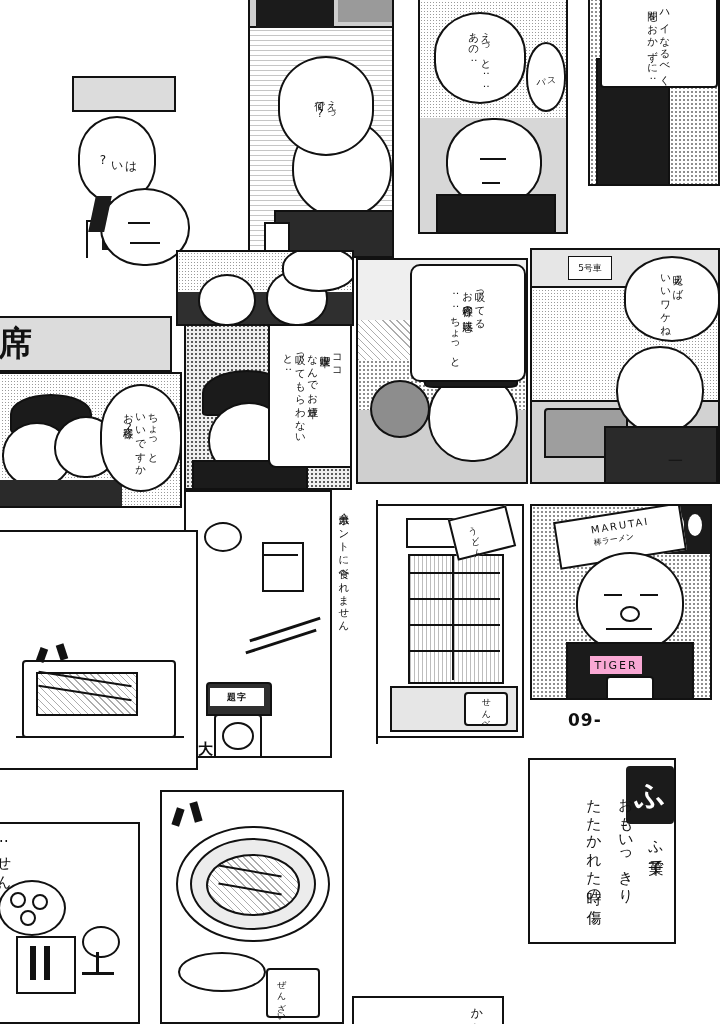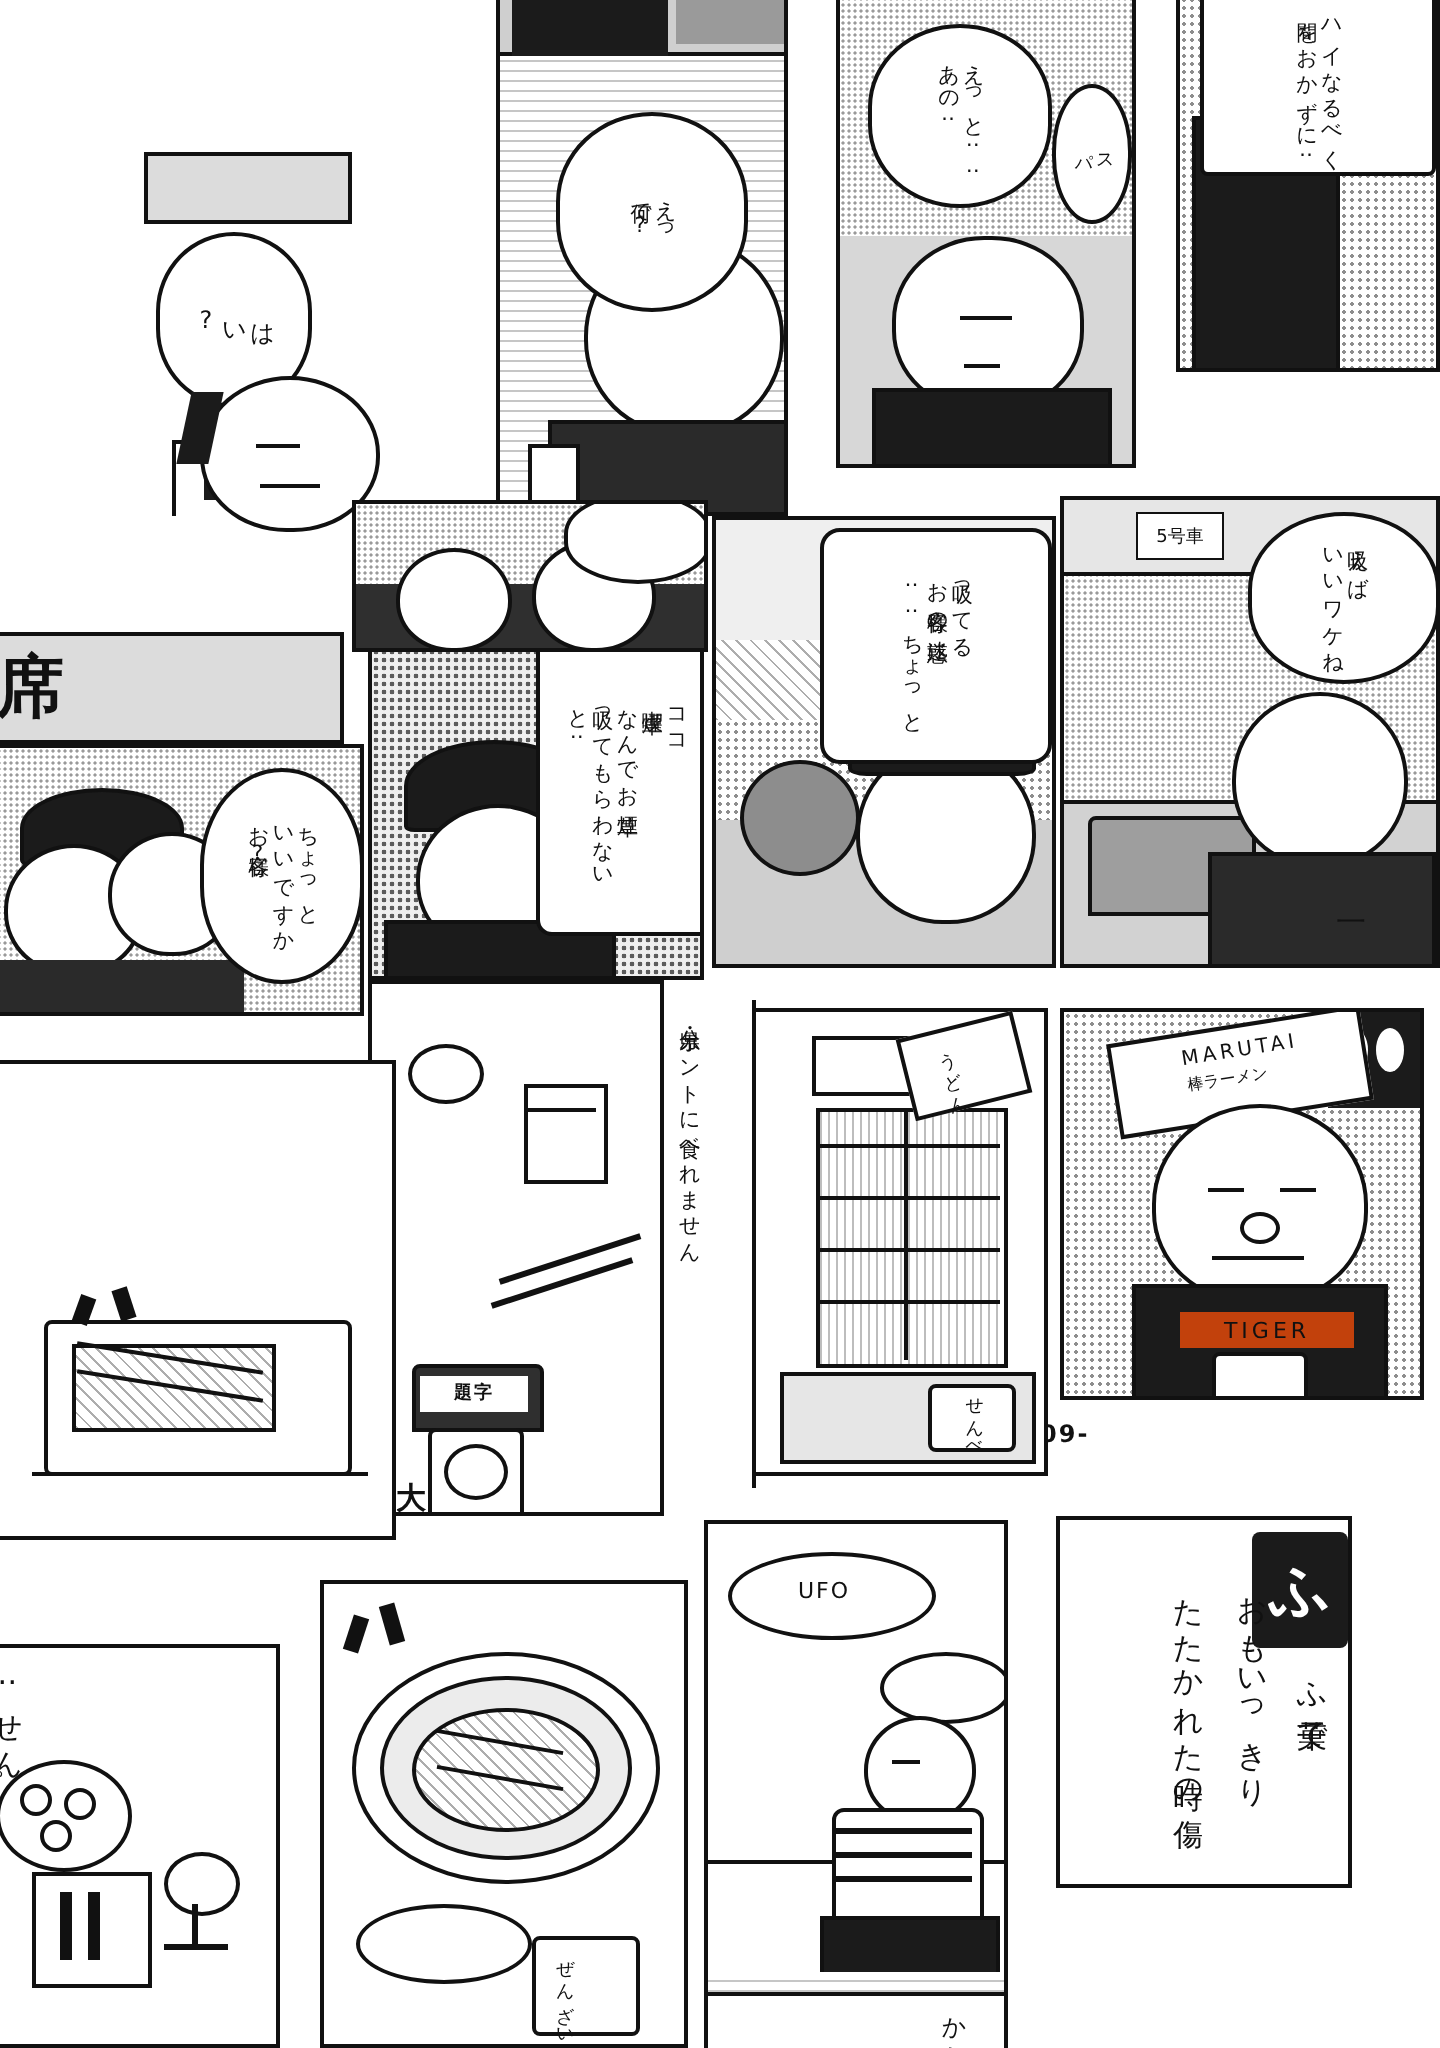--- a/index.html
+++ b/index.html
@@ -289,25 +289,25 @@
     <div style="position:absolute;left:40px;top:14px;width:96px;height:12px;transform:rotate(-9deg);font-family:'DejaVu Sans',sans-serif;font-size:10px;letter-spacing:2px;text-align:center;">MARUTAI</div>
     <div style="position:absolute;left:46px;top:28px;width:72px;height:12px;transform:rotate(-9deg);font-family:'DejaVu Sans',sans-serif;font-size:8px;text-align:center;">棒ラーメン</div>
 
     <div class="head" style="left:44px;top:46px;width:104px;height:96px;border-radius:50% 50% 46% 46%;"></div>
     <div class="line" style="left:72px;top:88px;width:18px;height:2px;"></div>
     <div class="line" style="left:108px;top:88px;width:18px;height:2px;"></div>
     <div style="position:absolute;left:88px;top:100px;width:16px;height:12px;border:2px solid #111;border-radius:50%;background:#fff;"></div>
     <div class="line" style="left:74px;top:122px;width:46px;height:2px;"></div>
 
     <div style="position:absolute;left:34px;top:136px;width:124px;height:60px;background:#1b1b1b;border:2px solid #111;"></div>
-    <div style="position:absolute;left:58px;top:150px;width:87px;height:18px;background:#c2410c;display:flex;align-items:center;justify-content:center;font-family:'DejaVu Sans',sans-serif;font-size:11px;letter-spacing:2px;">TIGER</div>
+    <div style="position:absolute;left:58px;top:150px;width:52px;height:18px;background:#f9a8d4;display:flex;align-items:center;justify-content:center;font-family:'DejaVu Sans',sans-serif;font-size:11px;letter-spacing:2px;">TIGER</div>
     <div style="position:absolute;left:74px;top:170px;width:44px;height:24px;background:#fff;border:2px solid #111;border-radius:4px;"></div>
   </div>
 
-  <div class="pagenum" style="left:520px; top:710px; font-size:12px; font-weight:bold;">09-</div>
+  <div class="pagenum" style="left:568px; top:710px; font-size:17px; font-weight:bold;">09-</div>
 
   <div class="panel" style="left:376px; top:504px; width:148px; height:234px;">
     <div style="position:absolute;left:0;top:0;right:0;bottom:0;background:#fff;"></div>
     <div style="position:absolute;left:28px;top:12px;width:92px;height:26px;border:2px solid #111;background:#fff;"></div>
     <div class="hatch-v" style="position:absolute;left:30px;top:48px;width:92px;height:126px;border:2px solid #111;"></div>
     <div class="line" style="left:30px;top:66px;width:92px;height:2px;"></div>
     <div class="line" style="left:30px;top:92px;width:92px;height:2px;"></div>
     <div class="line" style="left:30px;top:118px;width:92px;height:2px;"></div>
     <div class="line" style="left:30px;top:144px;width:92px;height:2px;"></div>
     <div class="line" style="left:74px;top:48px;width:2px;height:126px;"></div>
@@ -355,36 +355,20 @@
   <div class="panel" style="left:528px; top:758px; width:148px; height:186px;">
     <div style="position:absolute;left:0;top:0;right:0;bottom:0;background:#fff;"></div>
     <div style="position:absolute;left:96px;top:6px;width:48px;height:58px;background:#1b1b1b;border-radius:4px;display:flex;align-items:center;justify-content:center;">
       <span style="color:#fff;font-family:'DejaVu Sans',sans-serif;font-size:30px;font-weight:bold;">ふ</span>
     </div>
     <div class="vtext lg" style="position:absolute;right:10px;top:70px;">ふ菓子で</div>
     <div class="vtext lg" style="position:absolute;right:40px;top:28px;">おもいっきり</div>
     <div class="vtext lg" style="position:absolute;right:72px;top:28px;">たたかれた時の傷</div>
   </div>
 
-  <div class="panel" style="left:352px; top:760px; width:152px; height:264px;">
-    <div style="position:absolute;left:0;top:0;right:0;bottom:0;background:#fff;"></div>
-    <div class="ellipse" style="left:10px;top:14px;width:100px;height:40px;"></div>
-    <div style="position:absolute;left:32px;top:24px;width:52px;height:18px;display:flex;align-items:center;justify-content:center;font-family:'DejaVu Sans',sans-serif;font-size:11px;letter-spacing:1px;">UFO</div>
-    <div class="ellipse" style="left:86px;top:64px;width:62px;height:32px;"></div>
-    <div class="line" style="left:0;top:168px;width:152px;height:2px;"></div>
-
-    <div class="head" style="left:78px;top:96px;width:52px;height:50px;"></div>
-    <div class="line" style="left:92px;top:118px;width:14px;height:2px;"></div>
-    <div style="position:absolute;left:62px;top:142px;width:72px;height:58px;background:#fff;border:2px solid #111;border-radius:6px;"></div>
-    <div class="line" style="left:64px;top:152px;width:68px;height:3px;"></div>
-    <div class="line" style="left:64px;top:164px;width:68px;height:3px;"></div>
-    <div class="line" style="left:64px;top:176px;width:68px;height:3px;"></div>
-    <div style="position:absolute;left:56px;top:196px;width:86px;height:28px;background:#1b1b1b;border:2px solid #111;"></div>
-    <div class="hatch-h" style="position:absolute;left:0;top:224px;width:152px;height:40px;"></div>
-  </div>
 
   <div class="panel" style="left:352px; top:996px; width:152px; height:40px;">
     <div style="position:absolute;left:0;top:0;right:0;bottom:0;background:#fff;"></div>
     <div class="vtext" style="position:absolute;right:18px;top:2px;">かか</div>
   </div>
 
   <div class="panel" style="left:160px; top:790px; width:184px; height:234px;">
     <div style="position:absolute;left:0;top:0;right:0;bottom:0;background:#fff;"></div>
     <div class="line" style="left:12px;top:16px;width:8px;height:18px;transform:rotate(18deg);"></div>
     <div class="line" style="left:30px;top:10px;width:8px;height:20px;transform:rotate(-16deg);"></div>

